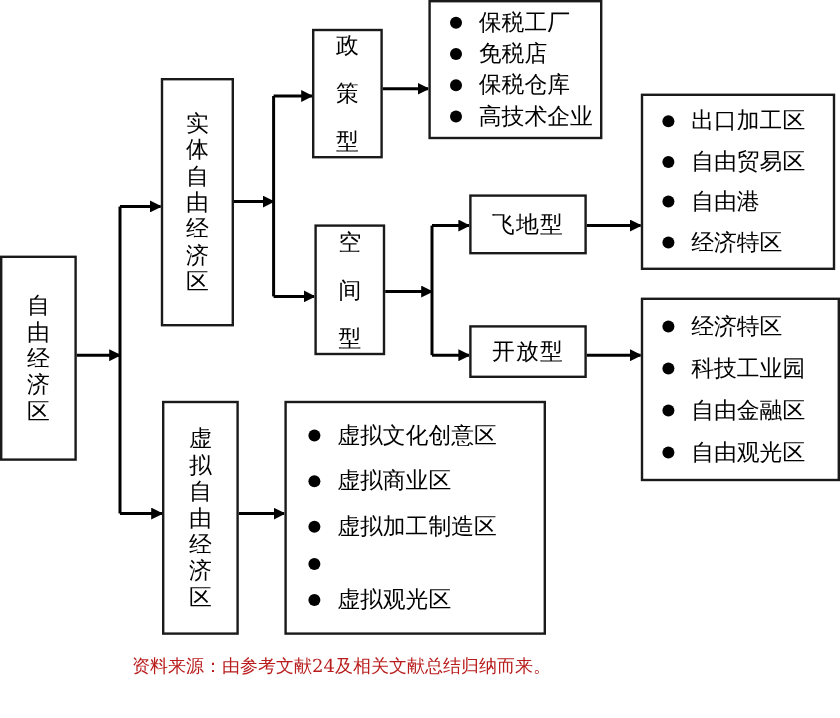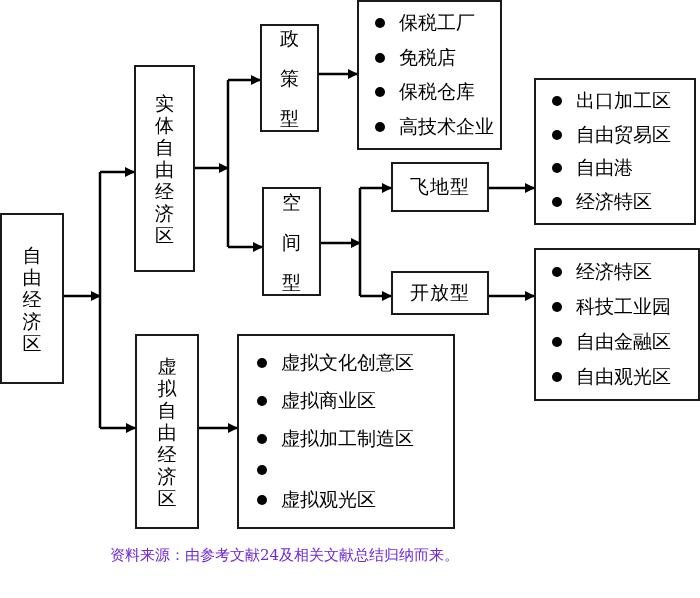--- a/index.html
+++ b/index.html
@@ -9,21 +9,21 @@
   .vtext { position:absolute; left:0; right:0; display:flex; flex-direction:column;
            align-items:center; justify-content:center; top:0; bottom:0; font-size:19px; line-height:22px; }
   .vtext.spaced { line-height:40px; }
   .htext { position:absolute; left:0; right:0; top:0; bottom:0; display:flex; align-items:center;
            justify-content:center; font-size:19px; letter-spacing:1px; }
   .list { position:absolute; left:0; top:0; right:0; bottom:0; margin:0; padding:0; list-style:none;
           display:flex; flex-direction:column; justify-content:space-around; }
   .list li { display:flex; align-items:center; font-size:19px; white-space:nowrap; }
   .list li .dot { display:inline-block; width:10px; height:10px; border-radius:50%; background:#000; margin-right:14px; flex:none; }
   svg.conn { position:absolute; left:0; top:0; }
-  .caption { position:absolute; left:110px; top:546px; font-size:15px; color:#6d28d9; white-space:nowrap;
+  .caption { position:absolute; left:110px; top:546px; font-size:15px; color:#b91c1c; white-space:nowrap;
              font-family:"DejaVu Serif", "Liberation Serif", serif; }
 </style>
 </head>
 <body>
 
 <svg class="conn" width="700" height="598">
   <defs>
     <marker id="ah" markerWidth="10" markerHeight="10" refX="9" refY="5" orient="auto" markerUnits="userSpaceOnUse">
       <path d="M0,0 L10,5 L0,10 z" fill="#000"></path>
     </marker>
@@ -85,21 +85,21 @@
 </div>
 
 <div class="box" style="left:262px;top:187px;width:59px;height:109px;">
   <div class="vtext spaced">
     <span>空</span>
     <span>间</span>
     <span>型</span>
   </div>
 </div>
 
-<div class="box" style="left:357px;top:0;width:145px;height:150px;">
+<div class="box" style="left:357px;top:0;width:145px;height:116px;">
   <ul class="list" style="padding:4px 0 4px 16px;">
     <li>
         <span class="dot"></span>
         <span>保税工厂</span>
       </li>
     <li>
         <span class="dot"></span>
         <span>免税店</span>
       </li>
     <li>

